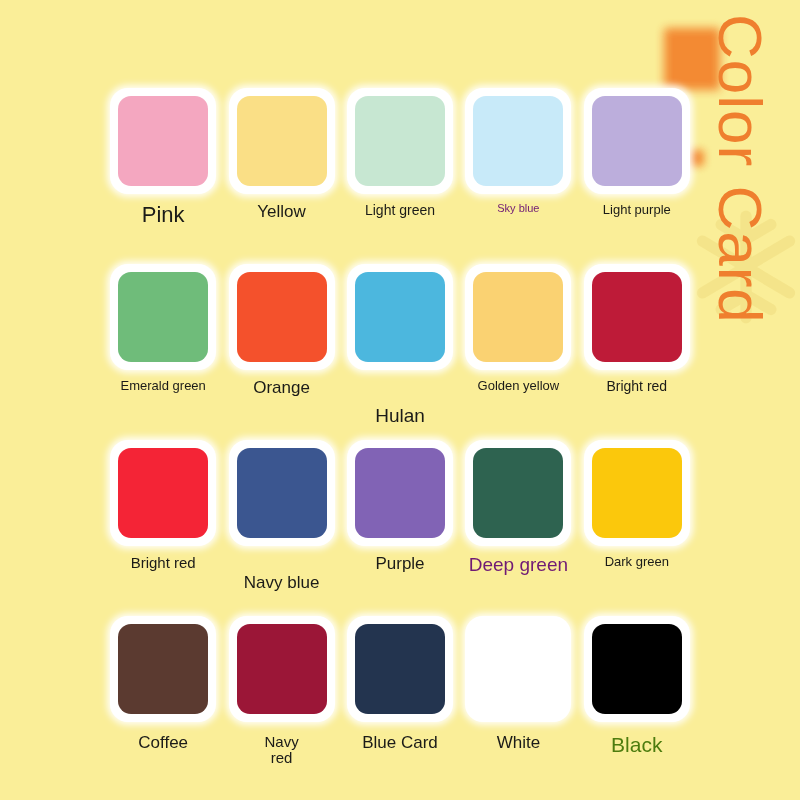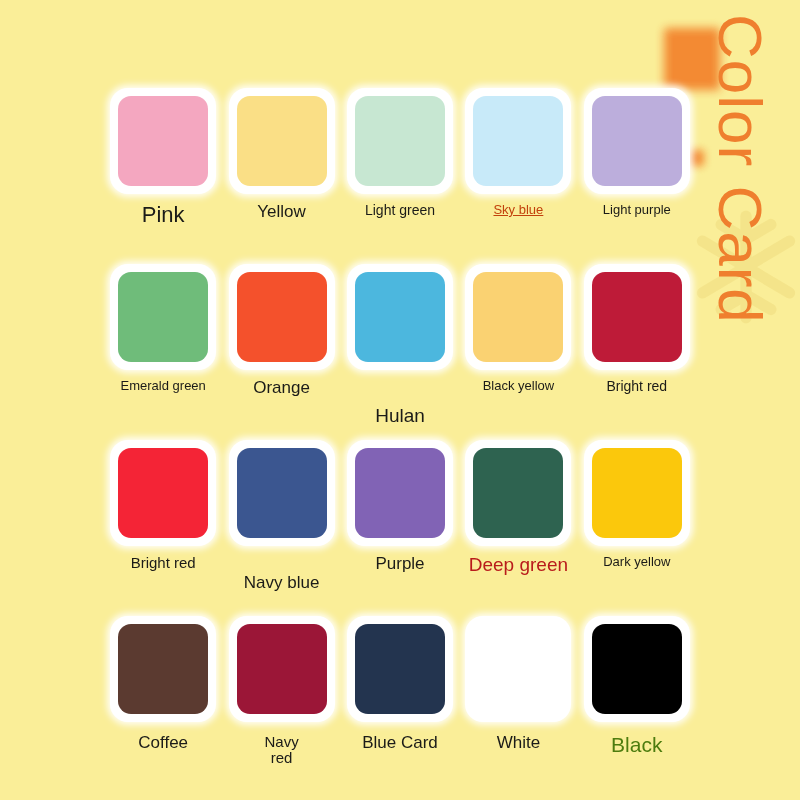--- a/index.html
+++ b/index.html
@@ -170,21 +170,21 @@
       <div class="cell">
         <div class="card-frame">
           <div class="swatch" style="background: rgb(199, 231, 210);"></div>
         </div>
         <div class="cell-label" style="font-size: 14px; color: rgb(27, 27, 24);">Light green</div>
       </div>
       <div class="cell">
         <div class="card-frame">
           <div class="swatch" style="background: rgb(200, 234, 249);"></div>
         </div>
-        <div class="cell-label" style="font-size: 13px; color: #c2410c; text-decoration: underline;">Sky blue</div>
+        <div class="cell-label" style="font-size: 11px; color: #701a75;">Sky blue</div>
       </div>
       <div class="cell">
         <div class="card-frame">
           <div class="swatch" style="background: rgb(188, 174, 220);"></div>
         </div>
         <div class="cell-label" style="font-size: 13px; color: rgb(27, 27, 24);">Light purple</div>
       </div>
       <div class="cell">
         <div class="card-frame">
           <div class="swatch" style="background: rgb(111, 188, 122);"></div>
@@ -200,21 +200,21 @@
       <div class="cell">
         <div class="card-frame">
           <div class="swatch" style="background: rgb(76, 183, 222);"></div>
         </div>
         <div class="cell-label" style="font-size: 19px; color: rgb(27, 27, 24); margin-top: 36px;">Hulan</div>
       </div>
       <div class="cell">
         <div class="card-frame">
           <div class="swatch" style="background: rgb(250, 210, 114);"></div>
         </div>
-        <div class="cell-label" style="font-size: 13px; color: rgb(27, 27, 24);">Black yellow</div>
+        <div class="cell-label" style="font-size: 13px; color: rgb(27, 27, 24);">Golden yellow</div>
       </div>
       <div class="cell">
         <div class="card-frame">
           <div class="swatch" style="background: rgb(190, 27, 56);"></div>
         </div>
         <div class="cell-label" style="font-size: 14px; color: rgb(27, 27, 24);">Bright red</div>
       </div>
       <div class="cell">
         <div class="card-frame">
           <div class="swatch" style="background: rgb(244, 36, 54);"></div>
@@ -230,27 +230,27 @@
       <div class="cell">
         <div class="card-frame">
           <div class="swatch" style="background: rgb(129, 99, 181);"></div>
         </div>
         <div class="cell-label" style="font-size: 17px; color: rgb(27, 27, 24);">Purple</div>
       </div>
       <div class="cell">
         <div class="card-frame">
           <div class="swatch" style="background: rgb(46, 99, 80);"></div>
         </div>
-        <div class="cell-label" style="font-size: 19px; color: #b91c1c;">Deep green</div>
+        <div class="cell-label" style="font-size: 19px; color: #701a75;">Deep green</div>
       </div>
       <div class="cell">
         <div class="card-frame">
           <div class="swatch" style="background: rgb(251, 200, 12);"></div>
         </div>
-        <div class="cell-label" style="font-size: 13px; color: rgb(27, 27, 24);">Dark yellow</div>
+        <div class="cell-label" style="font-size: 13px; color: rgb(27, 27, 24);">Dark green</div>
       </div>
       <div class="cell">
         <div class="card-frame">
           <div class="swatch" style="background: rgb(91, 58, 48);"></div>
         </div>
         <div class="cell-label" style="font-size: 17px; color: rgb(27, 27, 24);">Coffee</div>
       </div>
       <div class="cell">
         <div class="card-frame">
           <div class="swatch" style="background: rgb(155, 22, 55);"></div>

